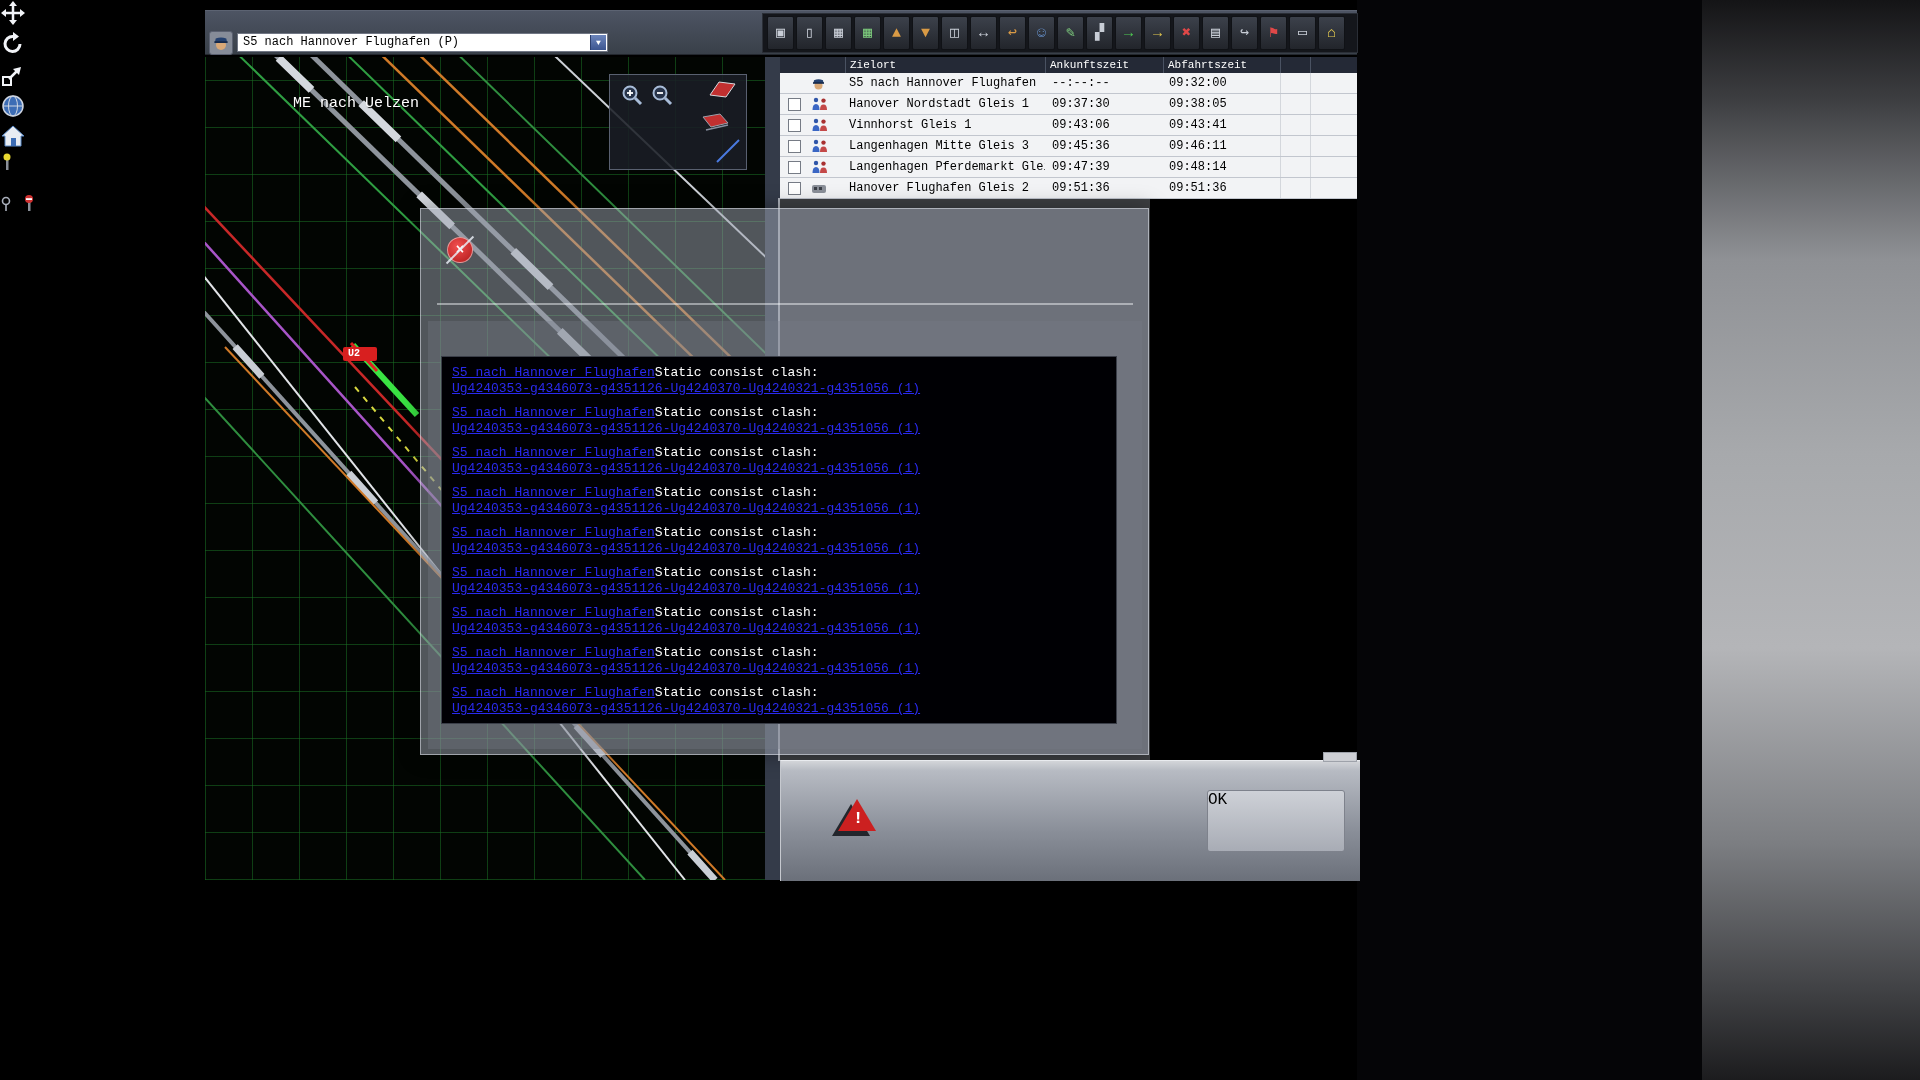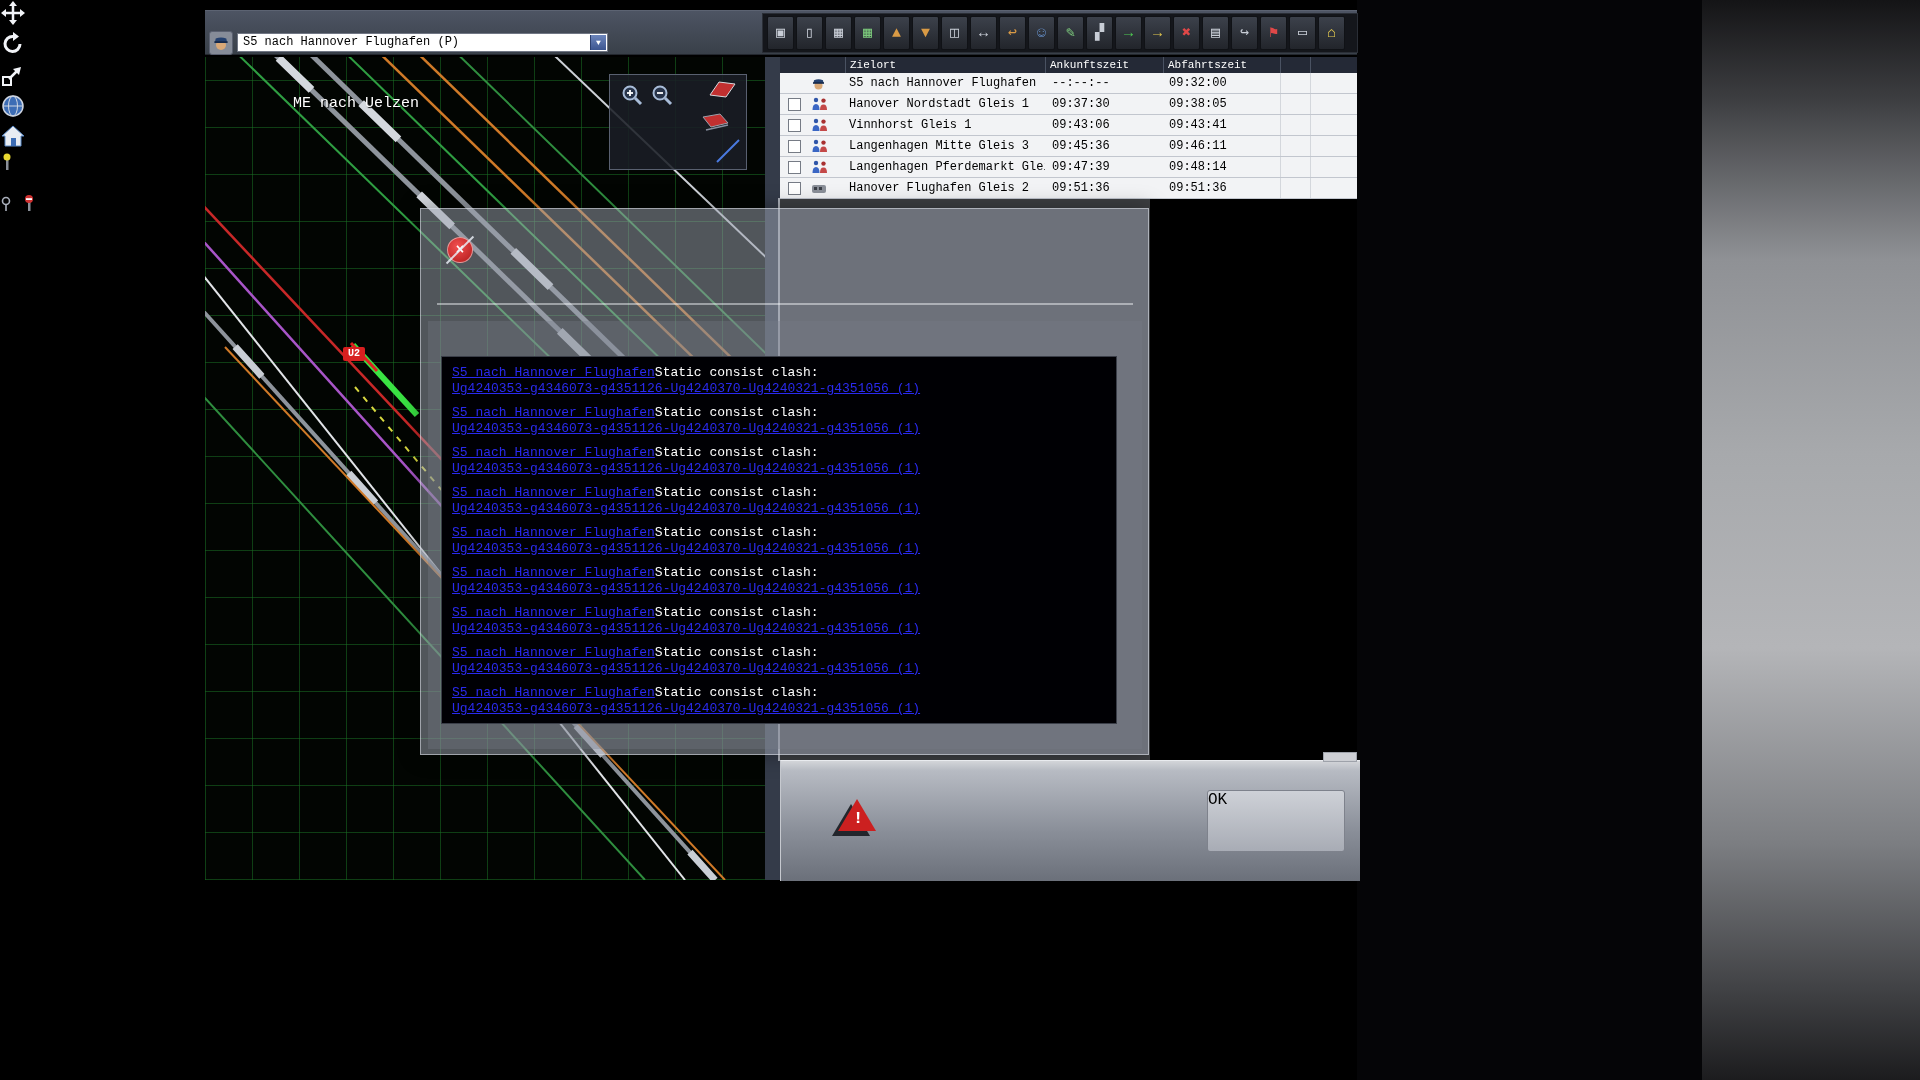--- a/index.html
+++ b/index.html
@@ -28,21 +28,21 @@
     border-radius:2px;display:flex;align-items:center;justify-content:center;cursor:pointer}
   .tb-btn .glyph{font-size:15px;line-height:1}
 
   
   .map{left:205px;top:57px;width:560px;height:823px;background:#020502;overflow:hidden;z-index:1}
   .map .grid{position:absolute;inset:0;
     background-image:repeating-linear-gradient(0deg,rgba(25,110,35,.55) 0 1px,transparent 1px 47px),
                      repeating-linear-gradient(90deg,rgba(25,110,35,.55) 0 1px,transparent 1px 47px)}
   .route-label{left:88px;top:38px;color:#fff;font-size:15px;text-shadow:1px 1px 1px #000;z-index:2}
   .u2-badge{left:138px;top:290px;background:#d81f1f;color:#fff;font-size:10px;font-weight:bold;
-    padding:1px 5px 2px 5px;border-radius:2px;z-index:2;cursor:pointer}
+    padding:1px 17px 2px 5px;border-radius:2px;z-index:2;cursor:pointer}
   .zoom-panel{left:404px;top:17px;width:138px;height:96px;background:rgba(26,30,38,.88);
     border:1px solid #596070;z-index:2}
   .zbtn{position:absolute;width:24px;height:24px;cursor:pointer;display:flex;align-items:center;justify-content:center}
   .tool-icon{position:absolute;cursor:pointer}
 
   
   .gap-col{left:765px;top:57px;width:15px;height:823px;background:#343b49;z-index:1}
 
   
   .timetable{left:780px;top:57px;width:577px;z-index:2}

